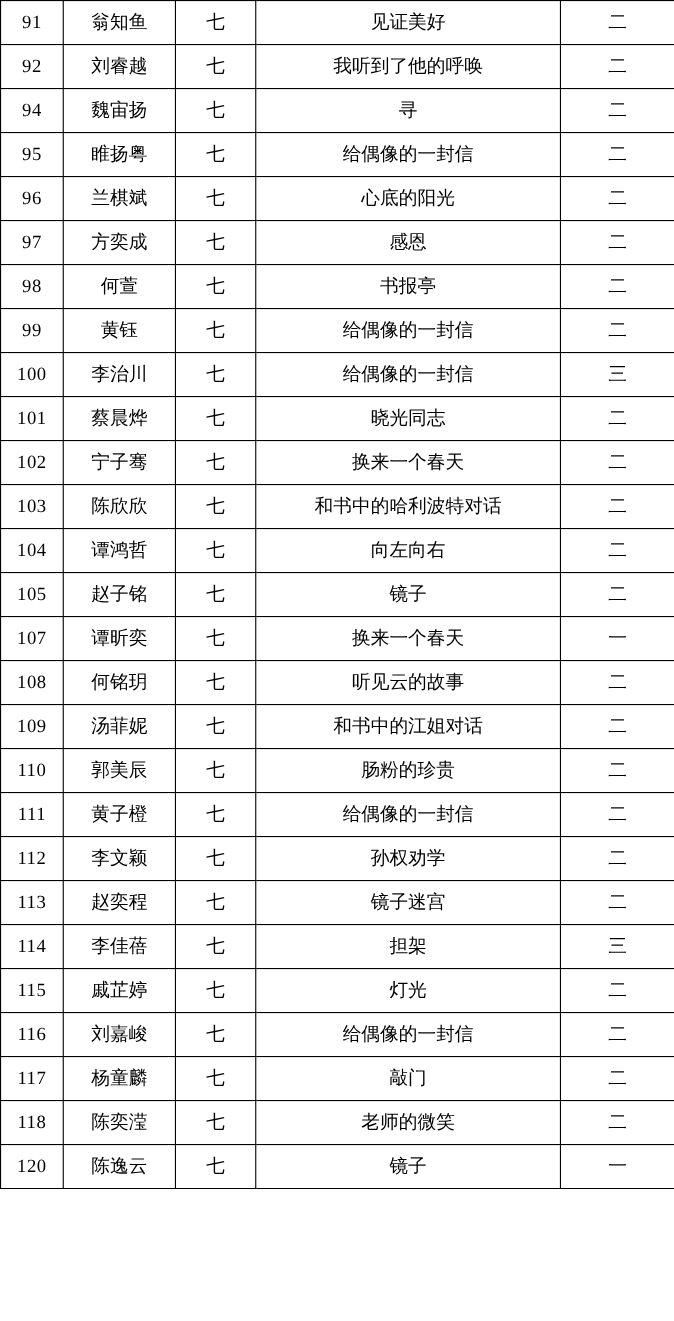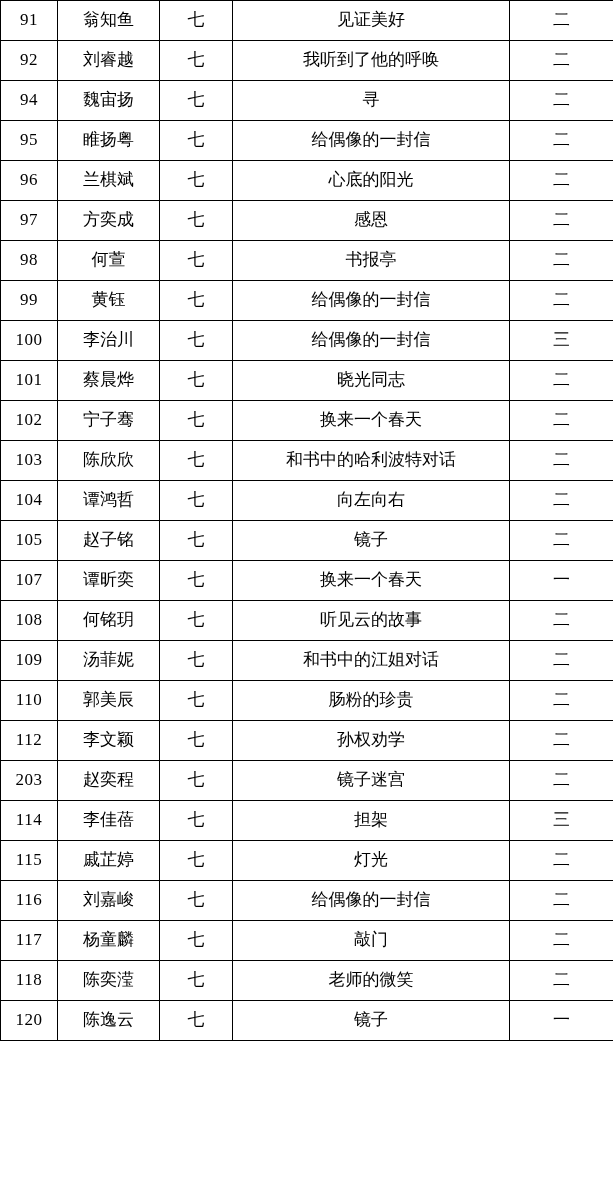--- a/index.html
+++ b/index.html
@@ -165,28 +165,35 @@
         <td class="col-award">二</td>
       </tr>
       <tr>
         <td class="col-number">110</td>
         <td class="col-name">郭美辰</td>
         <td class="col-grade">七</td>
         <td class="col-title">肠粉的珍贵</td>
         <td class="col-award">二</td>
       </tr>
       <tr>
+        <td class="col-number">111</td>
+        <td class="col-name">黄子橙</td>
+        <td class="col-grade">七</td>
+        <td class="col-title">给偶像的一封信</td>
+        <td class="col-award">二</td>
+      </tr>
+      <tr>
         <td class="col-number">112</td>
         <td class="col-name">李文颖</td>
         <td class="col-grade">七</td>
         <td class="col-title">孙权劝学</td>
         <td class="col-award">二</td>
       </tr>
       <tr>
-        <td class="col-number">203</td>
+        <td class="col-number">113</td>
         <td class="col-name">赵奕程</td>
         <td class="col-grade">七</td>
         <td class="col-title">镜子迷宫</td>
         <td class="col-award">二</td>
       </tr>
       <tr>
         <td class="col-number">114</td>
         <td class="col-name">李佳蓓</td>
         <td class="col-grade">七</td>
         <td class="col-title">担架</td>

